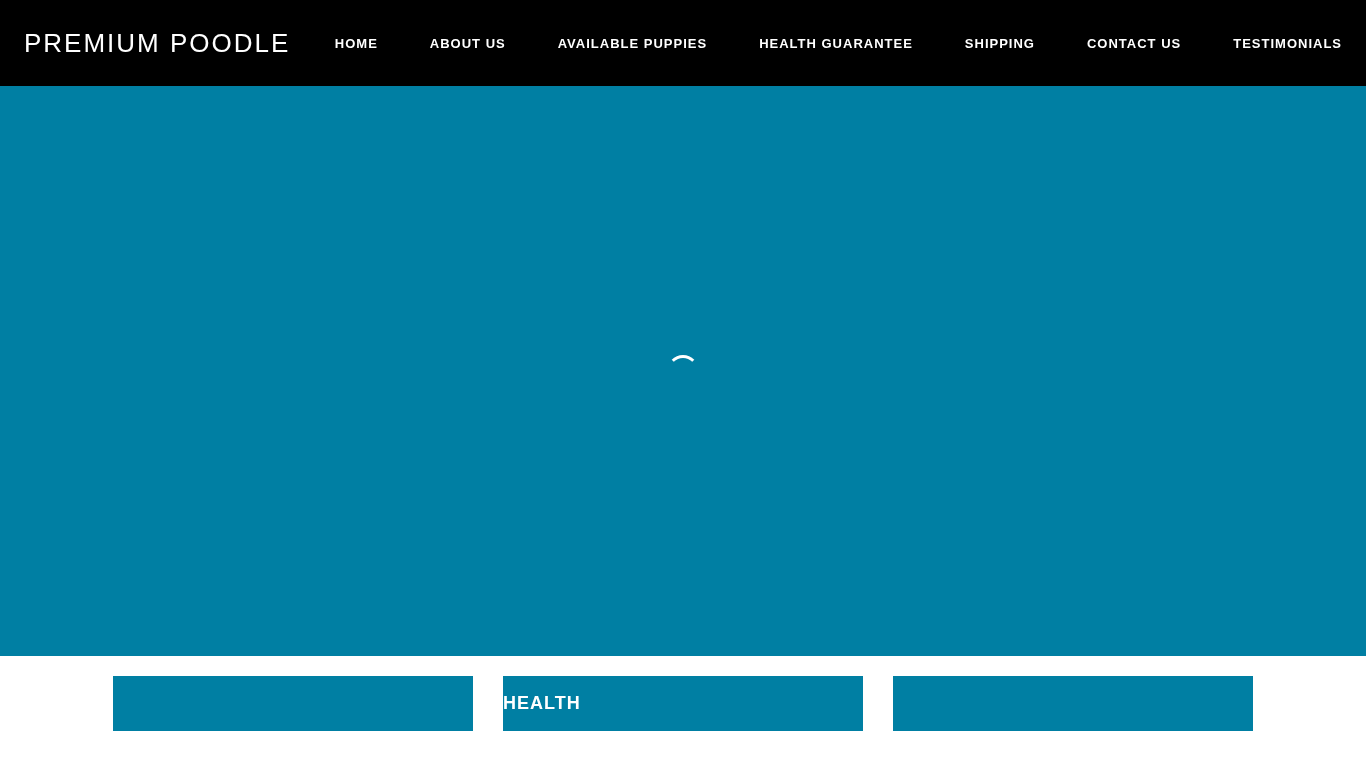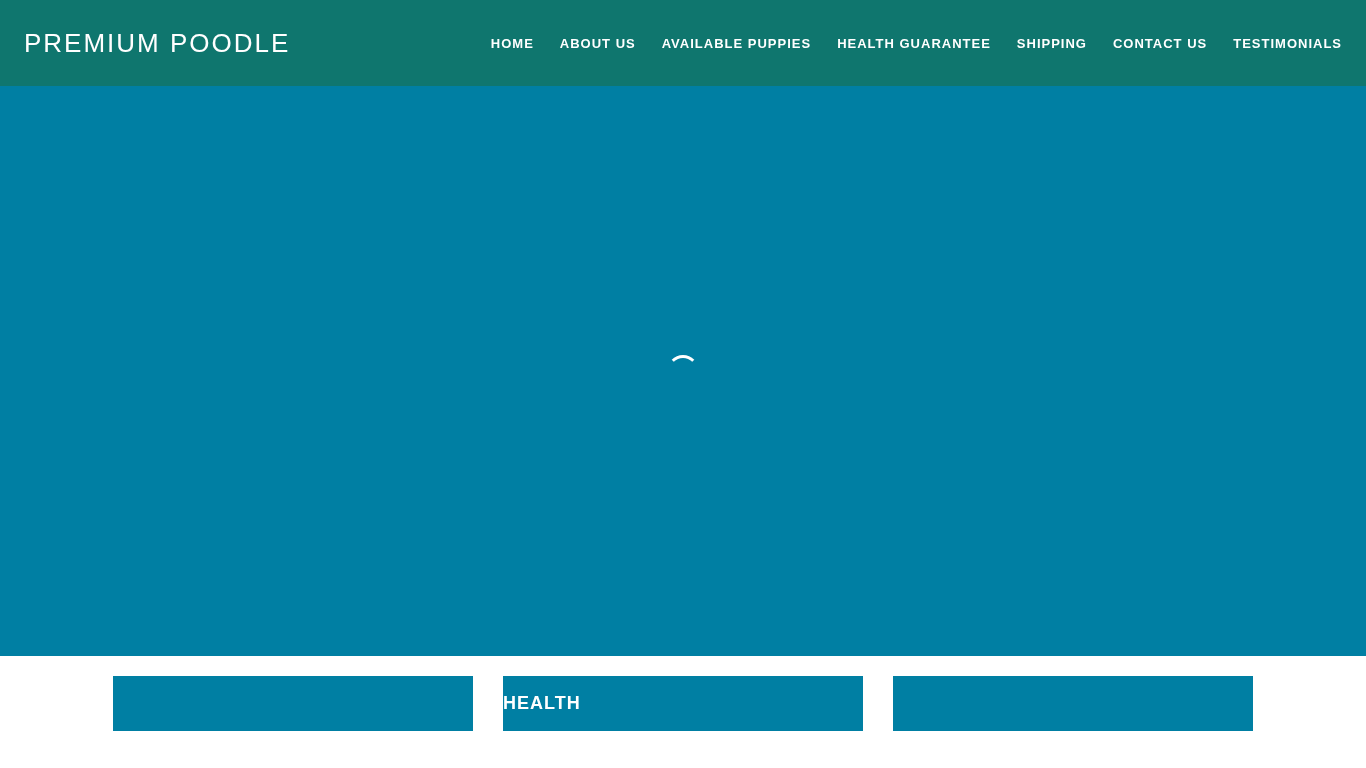--- a/index.html
+++ b/index.html
@@ -10,21 +10,21 @@
 
     body {
       font-family: Arial, sans-serif;
       background: #ffffff;
       width: 1366px;
       min-height: 768px;
     }
 
     
     header {
-      background: #0f766e;
+      background: #000000;
       height: 86px;
       display: flex;
       align-items: center;
       padding: 0 24px;
       justify-content: space-between;
     }
 
     .logo {
       color: #ffffff;
       font-size: 26px;
@@ -34,21 +34,21 @@
       font-family: Arial Black, Arial, sans-serif;
     }
 
     .logo span {
       font-weight: 300;
     }
 
     nav {
       display: flex;
       align-items: center;
-      gap: 26px;
+      gap: 52px;
     }
 
     nav a {
       color: #ffffff;
       text-decoration: none;
       font-size: 13px;
       font-weight: 600;
       letter-spacing: 1px;
       text-transform: uppercase;
     }

